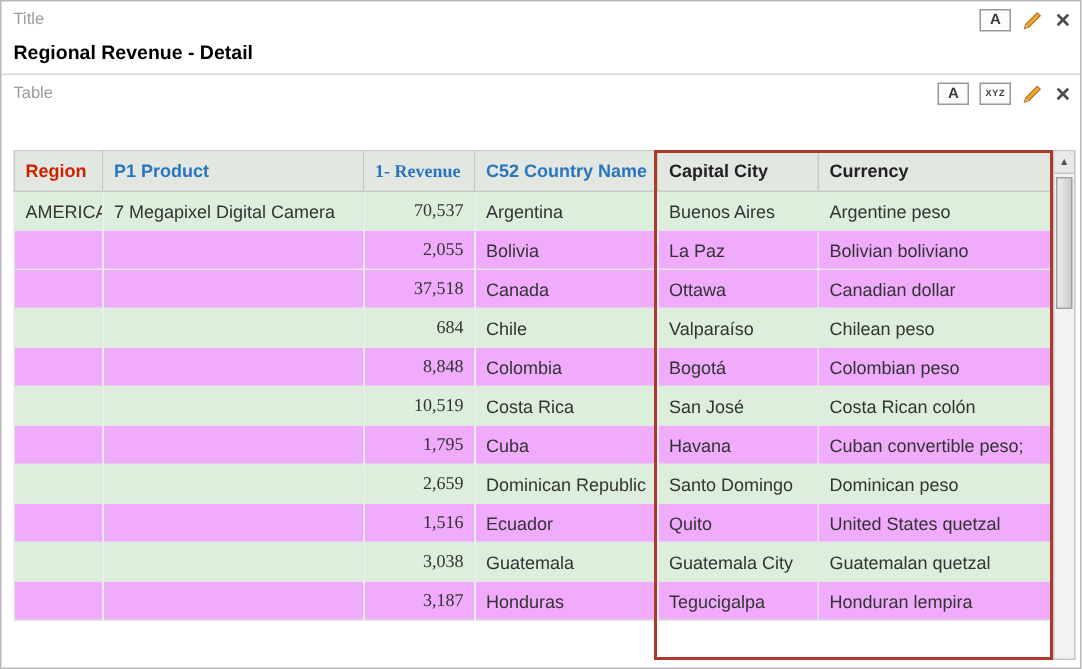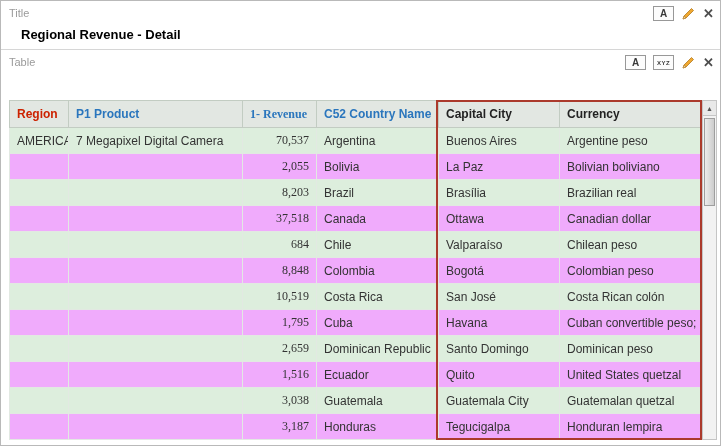--- a/index.html
+++ b/index.html
@@ -13,38 +13,38 @@
   .toolbar { display:flex; gap:7px; align-items:center; }
 
   .icon-box { display:inline-flex; align-items:center; justify-content:center;
               width:21px; height:15px; border:1px solid #989898; background:#fcfcfc;
               font-size:10px; font-weight:bold; color:#3a3a3a; cursor:pointer; }
   .icon-xyz { font-size:6px; letter-spacing:.5px; }
   .icon-pencil { width:15px; height:15px; cursor:pointer; display:inline-flex; }
   .icon-close { font-size:13px; font-weight:bold; color:#4d4d4d; line-height:15px; cursor:pointer; }
 
   .title-view { border-bottom:1px solid #d6d6d6; padding-bottom:7px; }
-  .title-text { font-size:13px; font-weight:bold; color:#000; padding:6px 20px 0; }
+  .title-text { font-size:13px; font-weight:bold; color:#000; padding:6px 8px 0; }
 
   .table-area { position:relative; margin:30px 0 0 8px; }
 
   table.data { border-collapse:collapse; table-layout:fixed; width:692px; }
   table.data th { height:27px; padding:0 7px; font-size:12px; font-weight:bold; text-align:left;
                   background:#e2e7e2; border:1px solid #c2ccc2; white-space:nowrap; overflow:hidden; }
   table.data td { height:26px; padding:0 7px; font-size:12px; color:#333;
                   border:1px solid #e2e9e2; white-space:nowrap; overflow:hidden; }
 
   .row-even { background:#ddeedd; }
   .row-odd  { background:#f0abfc; }
 
   .col-region   { width:59px;  }
   .col-product  { width:174px; }
   .col-revenue  { width:74px;font-family:Liberation Serif, serif;  }
   .col-country  { width:122px; }
-  .col-capital  { width:121px; }
+  .col-capital  { width:107px; }
   .col-currency { width:156px; }
 
   th.col-region   { background:#c9edf5; color:#cc2200; }
   th.col-product, th.col-revenue, th.col-country { color:#2a76bd; }
   th.col-capital, th.col-currency { color:#222; }
 
   td.col-region, td.col-product { color:#1c7a6b; }
   td.col-country { color:#2a76bd; }
   td.col-revenue { text-align:right; }
 
@@ -120,28 +120,20 @@
               <td class="col-currency">Argentine peso</td>
             </tr>
             <tr class="row-odd">
               <td class="col-region"></td>
               <td class="col-product"></td>
               <td class="col-revenue">2,055</td>
               <td class="col-country">Bolivia</td>
               <td class="col-capital">La Paz</td>
               <td class="col-currency">Bolivian boliviano</td>
             </tr>
-            <tr class="row-even">
-              <td class="col-region"></td>
-              <td class="col-product"></td>
-              <td class="col-revenue">8,203</td>
-              <td class="col-country">Brazil</td>
-              <td class="col-capital">Brasília</td>
-              <td class="col-currency">Brazilian real</td>
-            </tr>
             <tr class="row-odd">
               <td class="col-region"></td>
               <td class="col-product"></td>
               <td class="col-revenue">37,518</td>
               <td class="col-country">Canada</td>
               <td class="col-capital">Ottawa</td>
               <td class="col-currency">Canadian dollar</td>
             </tr>
             <tr class="row-even">
               <td class="col-region"></td>

